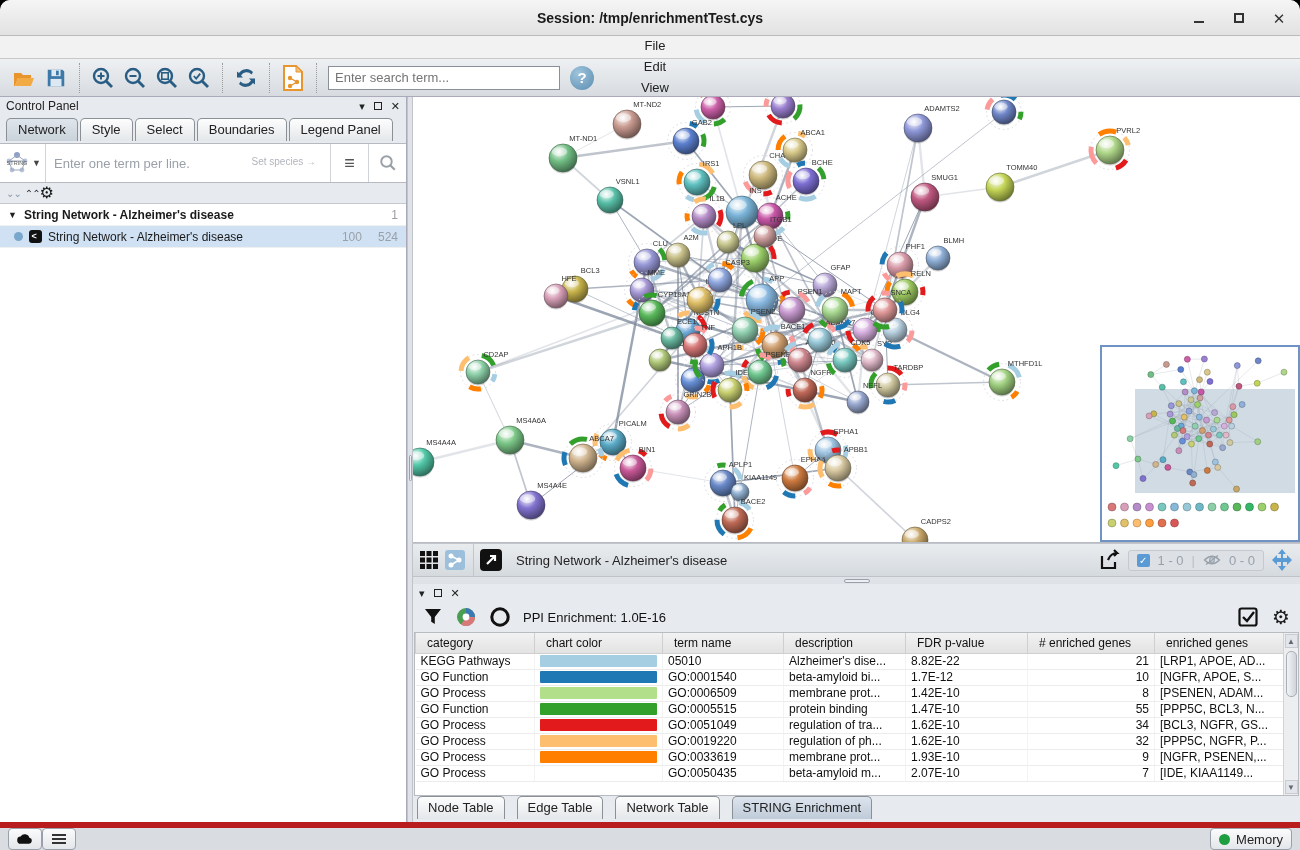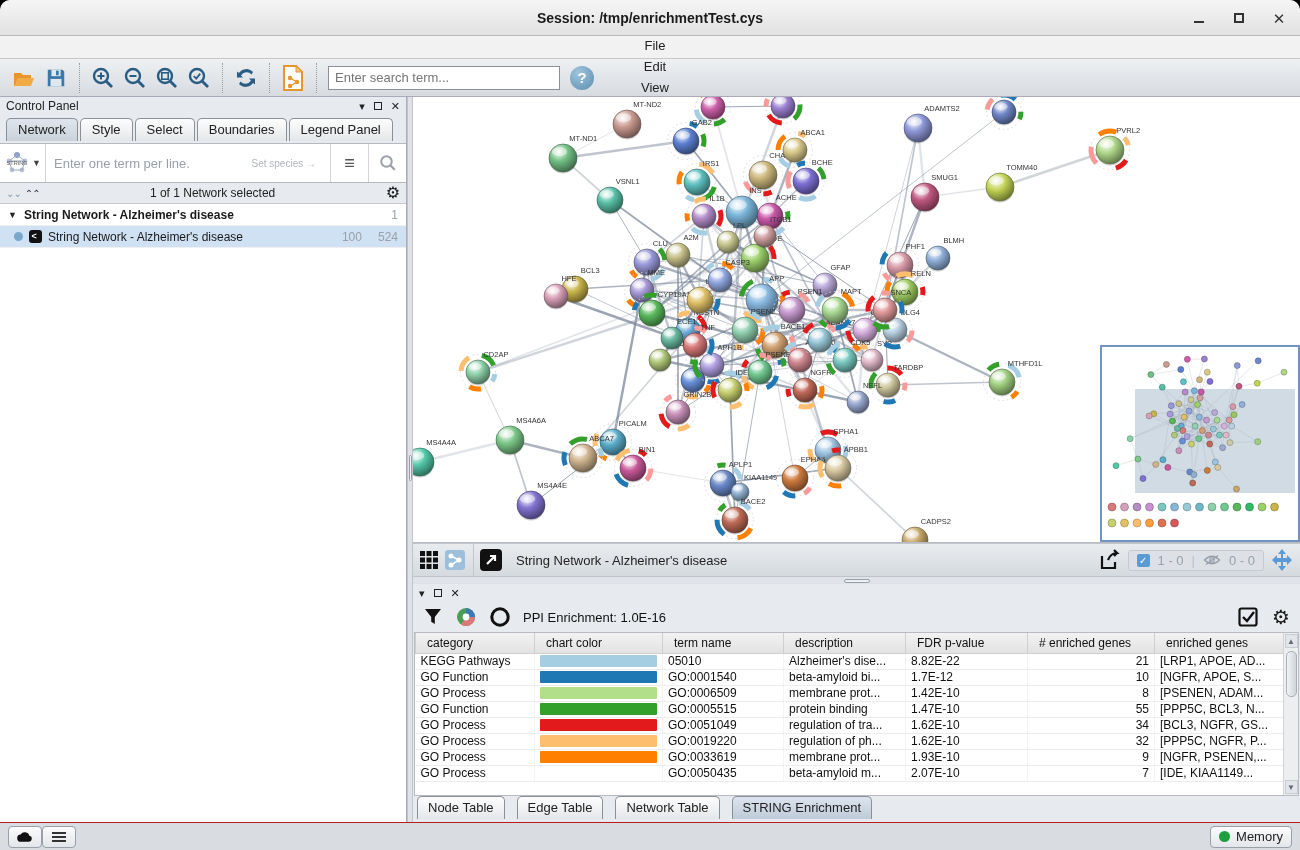--- a/index.html
+++ b/index.html
@@ -38,21 +38,21 @@
   
   .panel-header { height:18px; display:flex; align-items:center; padding:0 6px; font-size:12px; color:#222; }
   .panel-header .ph-title { flex:1; }
   .ph-icons { display:flex; gap:9px; align-items:center; font-size:11px; color:#222; }
   .ph-icons .float { width:8px; height:8px; border:1.5px solid #222; }
   #cp-tabs { display:flex; padding:3px 4px 0 6px; gap:2px; }
   .tab { font-size:13px; color:#222; padding:3px 11px 4px; border:1px solid #8b9097; border-bottom:none; border-radius:5px 5px 0 0; background:linear-gradient(#fdfdfd,#e4e7ea); }
   .tab.active { background:linear-gradient(#dfe5ec,#c9d2da); font-weight:normal; }
   #string-search { margin:2px 0 0 0; background:#fff; border-top:1px solid #b6bac0; border-bottom:1px solid #b6bac0; height:40px; display:flex; align-items:stretch; }
   .ss-logo { width:46px; display:flex; align-items:center; justify-content:center; border-right:1px solid #d0d3d8; gap:2px; }
-  .ss-input-wrap { flex:1; display:flex; align-items:center; padding:0 8px; gap:8px; }
+  .ss-input-wrap { flex:1; display:flex; align-items:flex-start; padding:12px 8px; gap:8px; }
   .ss-placeholder { font-size:13px; color:#9aa0a8; }
   .ss-species { font-size:10px; color:#b0b5bc; margin-left:auto; padding-right:6px; }
   .ss-btn { width:38px; display:flex; align-items:center; justify-content:center; border-left:1px solid #d0d3d8; font-size:18px; color:#555; }
   #net-sel-bar { height:20px; display:flex; align-items:center; padding:0 6px; font-size:12px; color:#222; background:#e7eaee; }
   #net-sel-bar .chevrons { color:#8899aa; font-size:10px; letter-spacing:-1px; }
   #net-sel-bar .label { flex:1; text-align:center; }
   .gear { font-size:16px; color:#1a1a1a; line-height:1; }
   #net-tree { background:#fff; flex:1; border-top:1px solid #c5c9cf; font-size:12px; color:#1a1a1a; }
   .tree-row { height:22px; display:flex; align-items:center; padding:0 8px; gap:6px; border-bottom:1px solid #f0f0f0;}
   .tree-row.selected { background:#cfe1f3; }
@@ -87,21 +87,21 @@
   td.num { text-align:right; }
   .swatch { height:12px; width:100%; border-radius:1px; }
   #v-scroll { position:absolute; right:0; top:0; bottom:0; width:15px; background:#eceef0; border-left:1px solid #d0d3d8; display:flex; flex-direction:column; align-items:center; }
   .scroll-arrow { width:13px; height:14px; font-size:8px; color:#667; display:flex; align-items:center; justify-content:center; background:#e2e5e9; border:1px solid #c8ccd2; margin:1px 0; }
   #v-scroll .thumb { width:11px; height:46px; background:linear-gradient(90deg,#f2f4f6,#cfd4da); border:1px solid #aab0b8; border-radius:5px; margin-top:2px; }
   #tp-tabs { height:26px; display:flex; align-items:flex-start; padding:0 4px; gap:12px; background:#e7eaee; }
   .tab2 { font-size:13px; color:#222; padding:3px 10px 4px; border:1px solid #8b9097; border-bottom:none; border-radius:5px 5px 0 0; background:linear-gradient(#fdfdfd,#e4e7ea); }
   .tab2.active { background:linear-gradient(#dce4ee,#bfcbd8); }
 
   
-  #statusbar { position:absolute; left:0; right:0; bottom:0; height:28px; background:#d9dce0; border-top:1px solid #b91c1c; display:flex; align-items:center; padding:0 8px; }
+  #statusbar { position:absolute; left:0; right:0; bottom:0; height:28px; background:#d9dce0; border-top:6px solid #b91c1c; display:flex; align-items:center; padding:0 8px; }
   .sb-btn { height:22px; min-width:34px; border:1px solid #9aa0aa; border-radius:4px; background:linear-gradient(#fbfbfc,#e3e6ea); display:flex; align-items:center; justify-content:center; gap:6px; font-size:13px; color:#222; padding:0 8px; }
   .green-dot { width:11px; height:11px; border-radius:50%; background:#1d9e3f; }
   #memory-btn { margin-left:auto; }
   .list-glyph { display:flex; flex-direction:column; gap:2px; }
   .list-glyph i { display:block; width:14px; height:2px; background:#333; }
   .list-glyph i:before { content:""; }
 </style>
 </head>
 <body>
 
@@ -239,21 +239,20 @@
         <div class="ss-btn">
           <svg width="18" height="18" viewBox="0 0 24 24">
               <circle cx="10" cy="10" r="7" fill="none" stroke="#9aa0a8" stroke-width="2.6"></circle>
               <path d="M15 15 L21 21" stroke="#9aa0a8" stroke-width="3"></path>
             </svg>
         </div>
       </div>
       <div id="net-sel-bar">
         <span class="chevrons">⌄⌄</span>
         <span class="chevrons" style="color:#334; margin-left:4px;">⌃⌃</span>
-        <span class="label">1 of 1 Network selected</span>
         <span class="gear">⚙</span>
       </div>
       <div id="net-tree">
         <div class="tree-row">
           <span class="tree-caret">▼</span>
           <span class="tree-label" style="font-weight:bold;">String Network - Alzheimer's disease</span>
           <span class="tree-num">1</span>
         </div>
         <div class="tree-row selected">
           <span class="tree-dot"></span>

